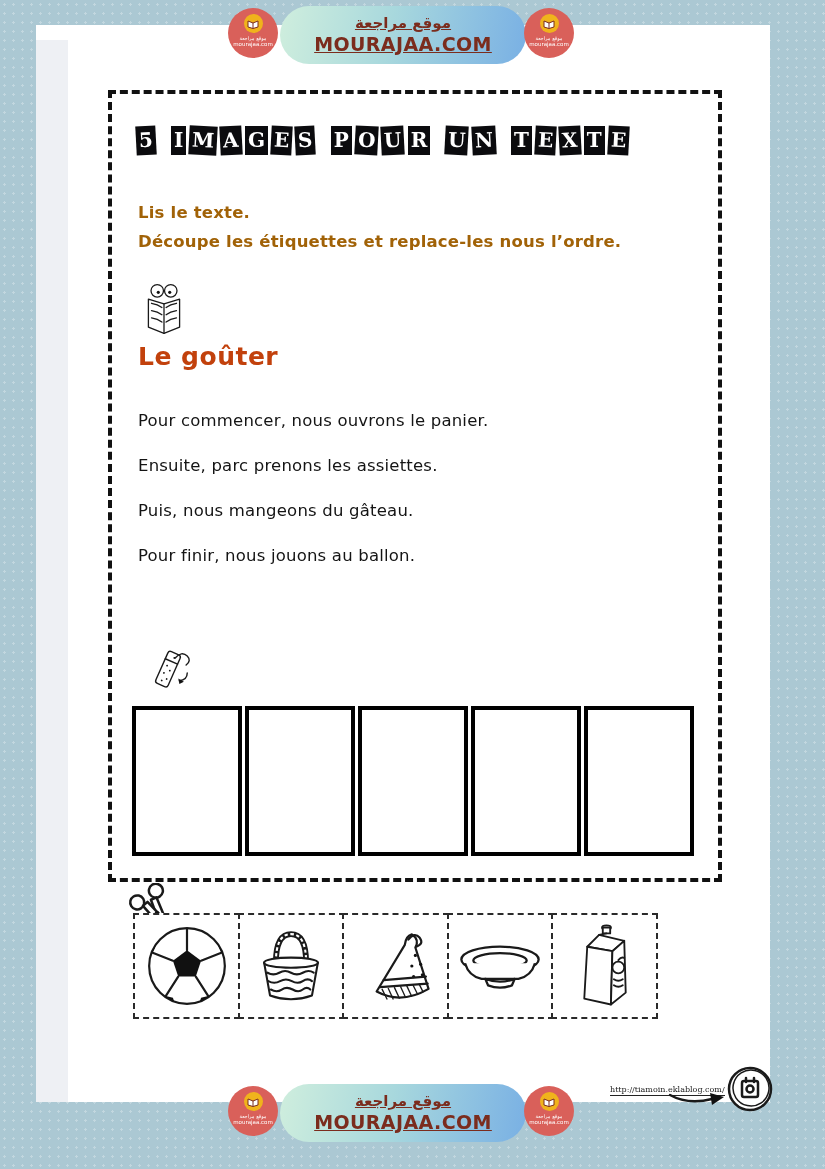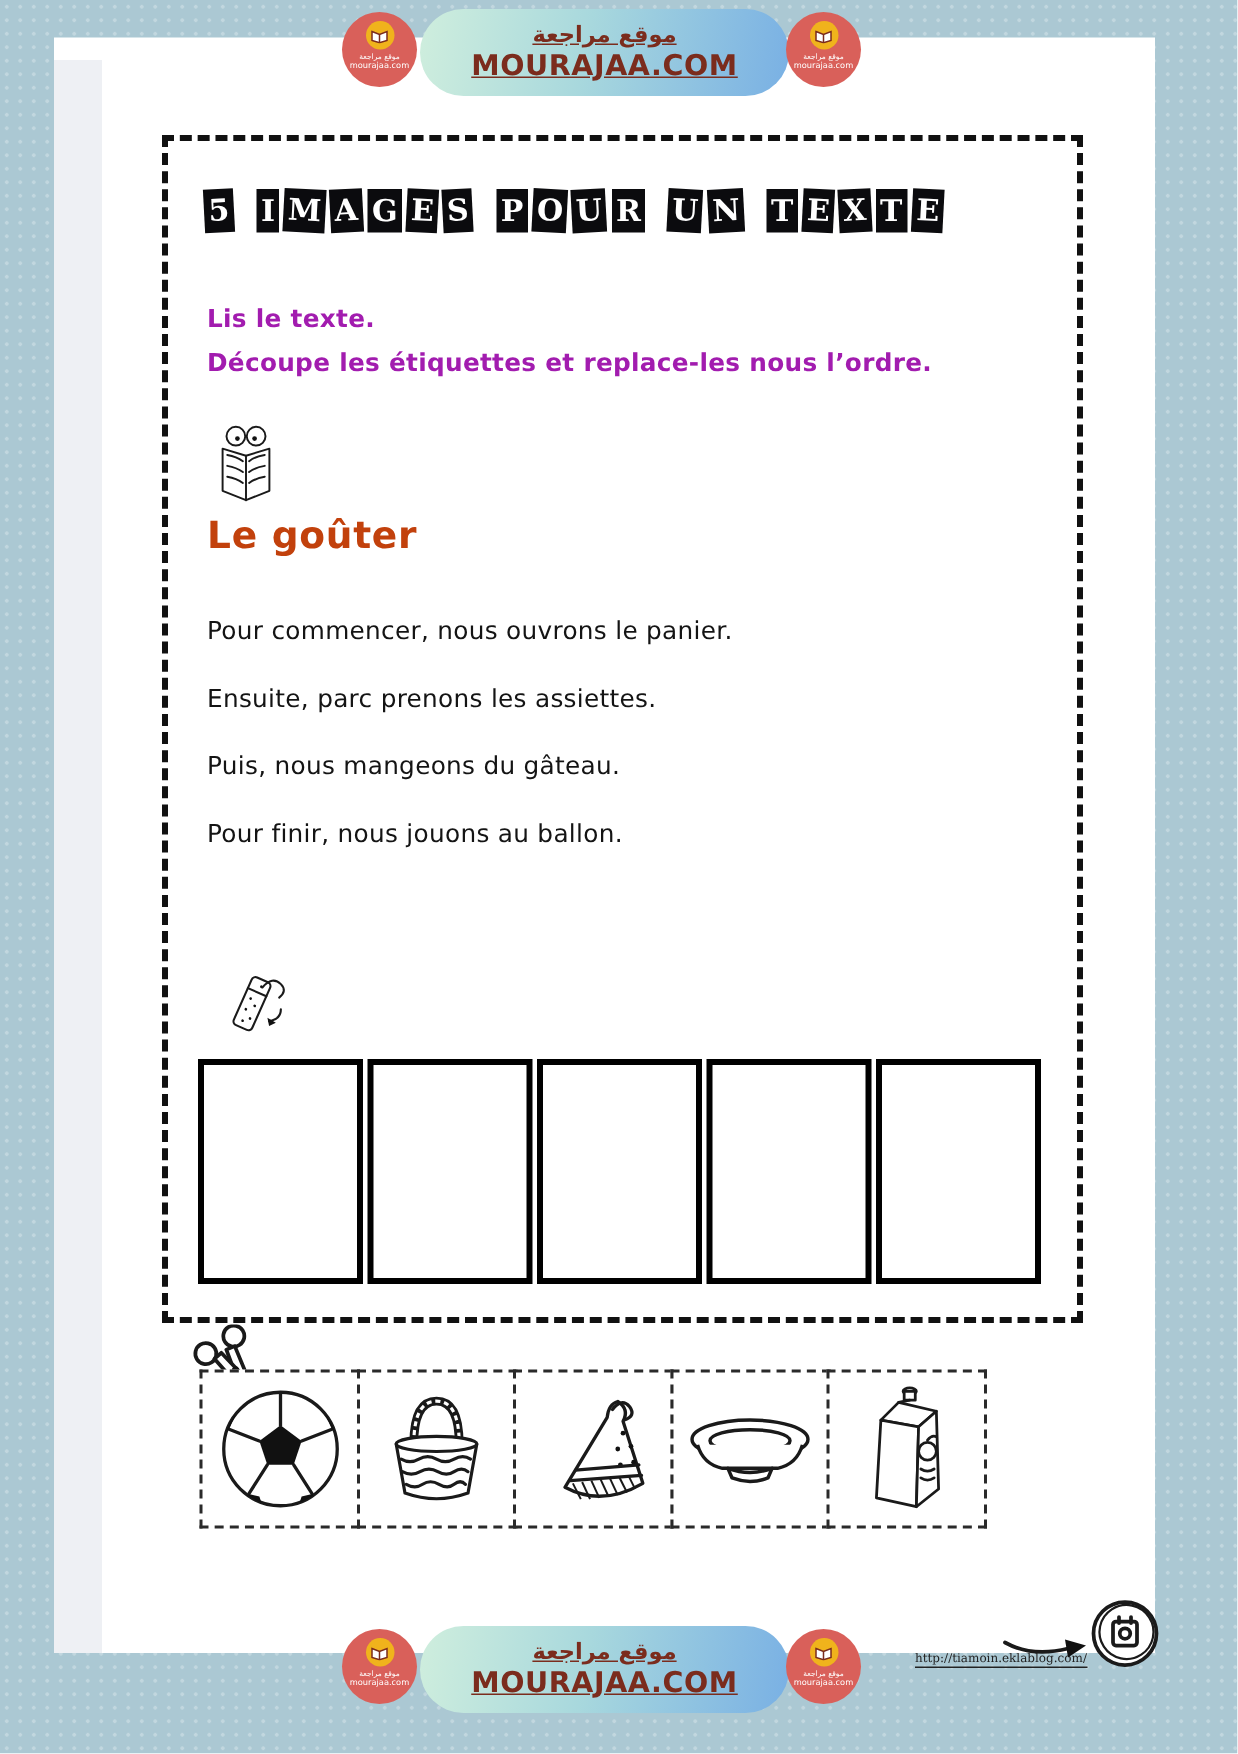--- a/index.html
+++ b/index.html
@@ -32,21 +32,21 @@
   .title{ position:absolute; left:24px; top:32px; display:flex; align-items:flex-end; }
   .tile{
     display:inline-block; background:#0b0b0e; color:#fff;
     font-family:"DejaVu Serif", serif; font-weight:bold;
     font-size:20px; line-height:26px; padding:1px 3px 2px 3px;
     margin-right:3px; min-width:15px; text-align:center;
   }
   .tile-gap{ display:inline-block; width:12px; }
 
   .instructions{ position:absolute; left:26px; top:104px; }
-  .instr-line{ font-size:16.5px; font-weight:600; color:#a21caf; line-height:29px; letter-spacing:.2px; }
+  .instr-line{ font-size:16.5px; font-weight:600; color:#a16207; line-height:29px; letter-spacing:.2px; }
 
   .reader-icon{ position:absolute; left:26px; top:186px; }
 
   .story-heading{
     position:absolute; left:26px; top:248px;
     font-size:25px; font-weight:800; color:#c2410c; letter-spacing:.5px;
   }
 
   .sentences{ position:absolute; left:26px; top:316px; width:540px; }
   .sentence{ font-size:16.5px; font-weight:500; color:#141414; margin:0 0 23px 0; line-height:22px; letter-spacing:.2px; }
@@ -67,21 +67,21 @@
   }
   .cutout-cell{
     width:107px; height:106px; border:2.5px dashed #2a2a2a; margin-left:-2.5px;
     background:#fff; display:flex; align-items:center; justify-content:center;
   }
   .cutout-cell:first-child{ margin-left:0; }
 
   
   .footer-credit{ position:absolute; left:570px; top:1024px; width:160px; height:64px; }
   .credit-url{
-    position:absolute; left:4px; top:52px;
+    position:absolute; left:4px; top:36px;
     font-family:"DejaVu Serif", serif; font-size:8px; color:#222;
     border-bottom:1.5px solid #222; padding-bottom:1px; white-space:nowrap;
   }
   .credit-doodle{ position:absolute; right:-12px; top:14px; }
 
   
   .banner{ position:absolute; left:228px; width:352px; height:66px; }
   .banner.top{ top:2px; }
   .banner.bottom{ top:1080px; }
   .banner-pill{

